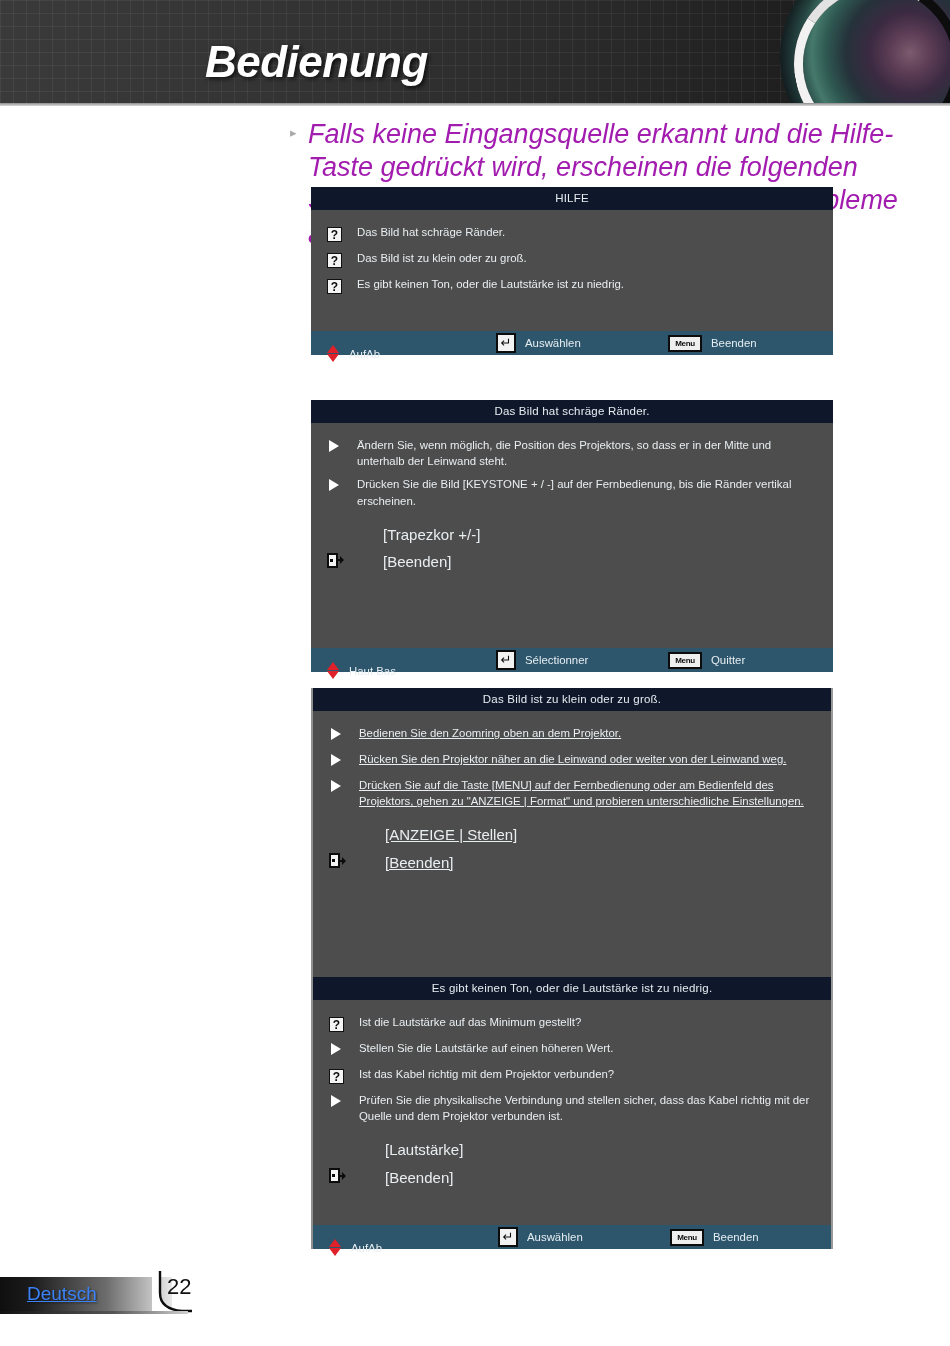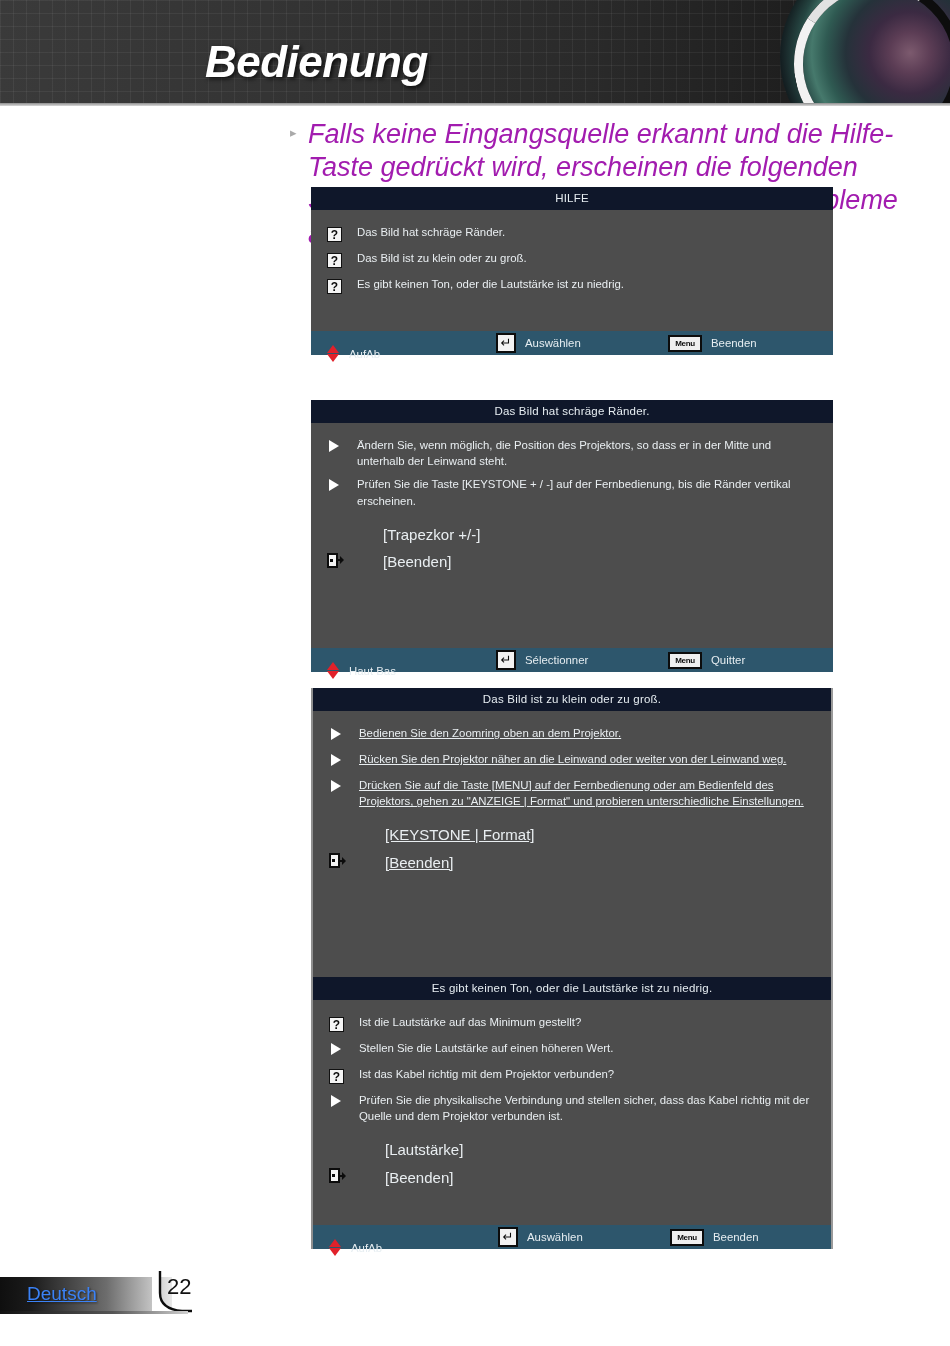--- a/index.html
+++ b/index.html
@@ -385,21 +385,21 @@
     </div>
     <div class="osd" style="top: 400px;">
       <div class="osd-title">Das Bild hat schräge Ränder.</div>
       <div class="osd-body" style="height: 225px;">
         <div class="osd-line">
           <span class="osd-ico"><span class="ico-tri"></span></span>
           <span class="osd-txt">Ändern Sie, wenn möglich, die Position des Projektors, so dass er in der Mitte und unterhalb der Leinwand steht.</span>
         </div>
         <div class="osd-line">
           <span class="osd-ico"><span class="ico-tri"></span></span>
-          <span class="osd-txt">Prüfen Sie die Taste [KEYSTONE + / -] auf der Fernbedienung, bis die Ränder vertikal erscheinen.</span>
+          <span class="osd-txt">Drücken Sie die Bild [KEYSTONE + / -] auf der Fernbedienung, bis die Ränder vertikal erscheinen.</span>
         </div>
         <div class="osd-spacer"></div>
         <div class="osd-foot-item">
           <span class="osd-ico"></span>
           <span class="osd-txt">[Trapezkor +/-]</span>
         </div>
         <div class="osd-foot-item">
           <span class="osd-ico"><span class="ico-exit"><span class="door"></span><span class="dot"></span><span class="shaft"></span><span class="head"></span></span></span>
           <span class="osd-txt">[Beenden]</span>
         </div>
@@ -433,21 +433,21 @@
           <span class="osd-ico"><span class="ico-tri"></span></span>
           <span class="osd-txt">Rücken Sie den Projektor näher an die Leinwand oder weiter von der Leinwand weg.</span>
         </div>
         <div class="osd-line">
           <span class="osd-ico"><span class="ico-tri"></span></span>
           <span class="osd-txt">Drücken Sie auf die Taste [MENU] auf der Fernbedienung oder am Bedienfeld des Projektors, gehen zu "ANZEIGE | Format" und probieren unterschiedliche Einstellungen.</span>
         </div>
         <div class="osd-spacer"></div>
         <div class="osd-foot-item">
           <span class="osd-ico"></span>
-          <span class="osd-txt">[KEYSTONE | Format]</span>
+          <span class="osd-txt">[ANZEIGE | Stellen]</span>
         </div>
         <div class="osd-foot-item">
           <span class="osd-ico"><span class="ico-exit"><span class="door"></span><span class="dot"></span><span class="shaft"></span><span class="head"></span></span></span>
           <span class="osd-txt">[Beenden]</span>
         </div>
       </div>
       <div class="osd-bar">
         <div class="bar-cell c1">
           <span class="ico-updown">
             <span class="up"></span>

